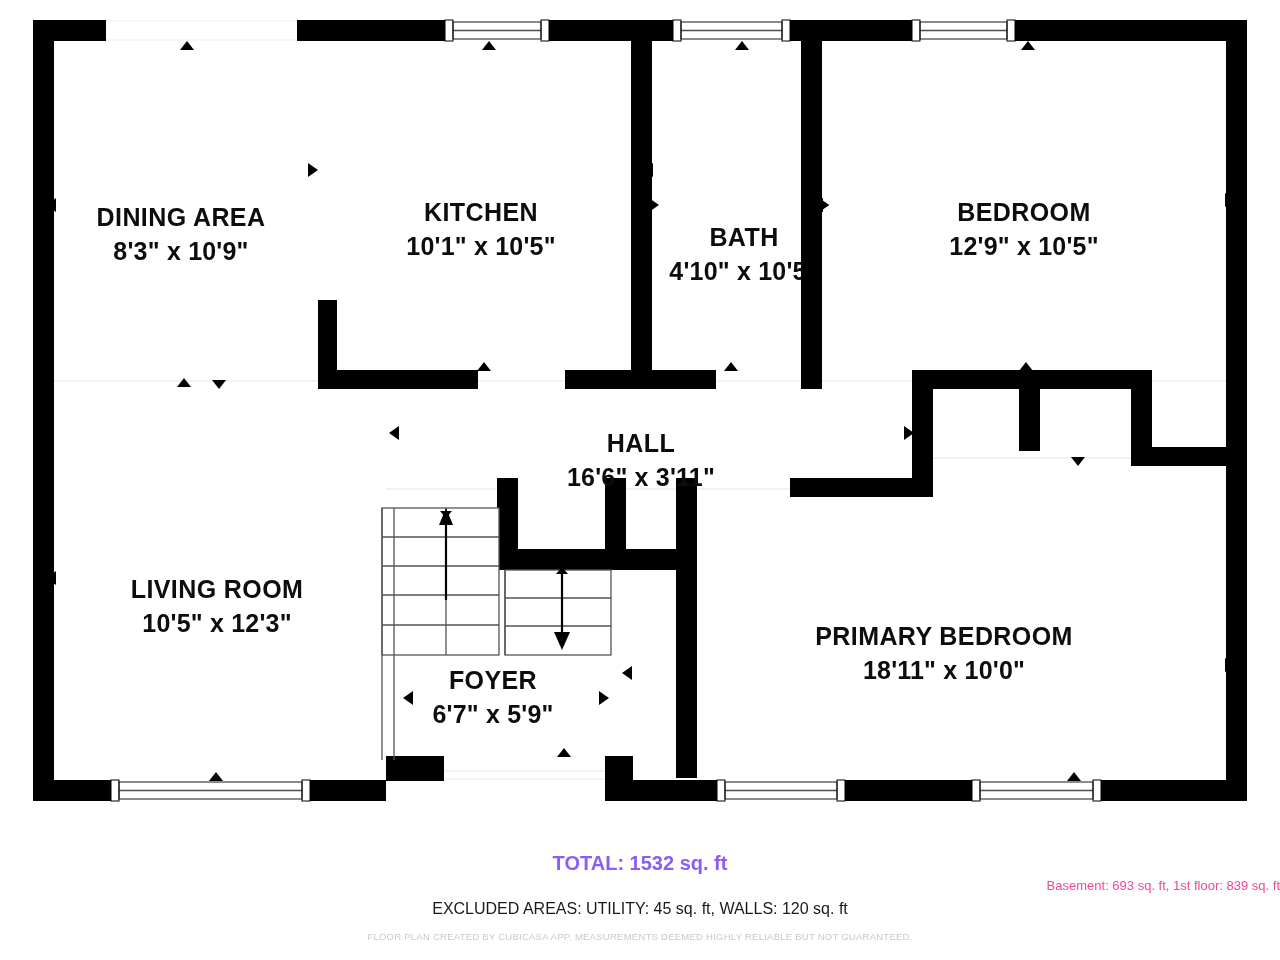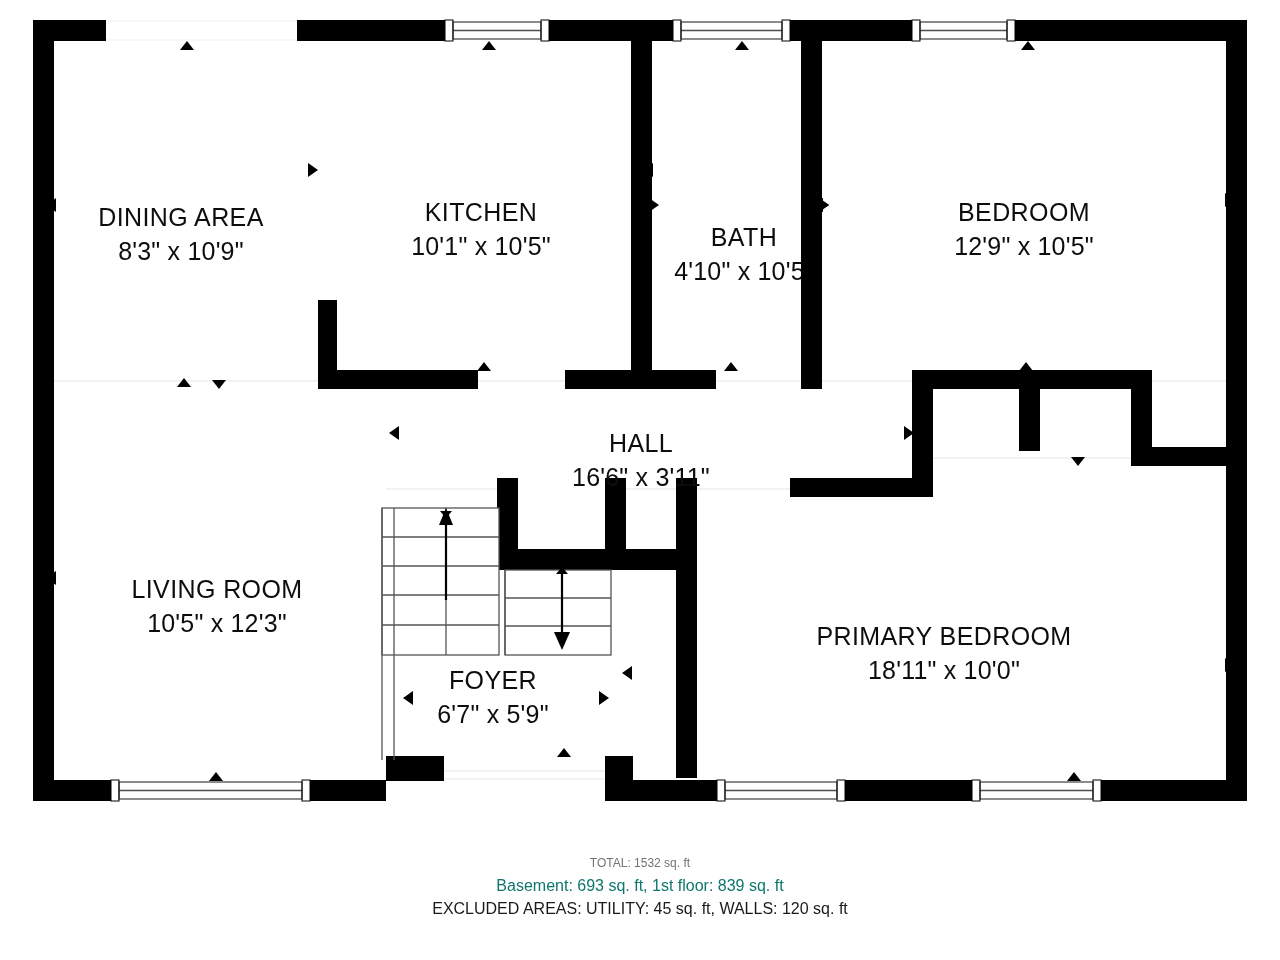--- a/index.html
+++ b/index.html
@@ -14,20 +14,21 @@
     font-family: "Liberation Sans", sans-serif;
     color: #111111;
     overflow: hidden;
     position: relative;
   }
   #plan-wrap {
     position: absolute;
     left: 0; top: 0;
     width: 1280px;
     height: 868px;
+    font-weight: bold;
   }
   #floorplan-svg {
     display: block;
     width: 1280px;
     height: 960px;
   }
   .room-name {
     font-family: "Liberation Sans", sans-serif;
     font-size: 25px;
     fill: #0d0d0d;
@@ -42,29 +43,30 @@
     letter-spacing: 0.2px;
   }
   #summary {
     position: absolute;
     left: 0;
     top: 852px;
     width: 1280px;
     text-align: center;
   }
   #summary .total-line {
-    font-size: 12px;
-    font-weight: normal;
-    color: #737373;
+    font-size: 20px;
+    font-weight: bold;
+    color: #8b5cf6;
     line-height: 22px;
   }
   #summary .detail-line {
-    font-size: 16px;
-    color: #0f766e;
+    font-size: 13px;
+    color: #ec4899;
     line-height: 23px;
+    text-align: right;
   }
   #summary .excluded-line {
     font-size: 16px;
     color: #1a1a1a;
     line-height: 23px;
   }
   #disclaimer {
     margin-top: 11px;
     font-size: 9.5px;
     letter-spacing: 0.25px;
@@ -325,13 +327,14 @@
     <polygon points="829,205 819,198 819,212" fill="#000000"></polygon>
   </g>
 
 </svg>
 </div>
 
 <div id="summary">
   <div class="total-line">TOTAL: 1532 sq. ft</div>
   <div class="detail-line">Basement: 693 sq. ft, 1st floor: 839 sq. ft</div>
   <div class="excluded-line">EXCLUDED AREAS: UTILITY: 45 sq. ft, WALLS: 120 sq. ft</div>
+  <div id="disclaimer">FLOOR PLAN CREATED BY CUBICASA APP. MEASUREMENTS DEEMED HIGHLY RELIABLE BUT NOT GUARANTEED.</div>
 </div>
 
 </body></html>

